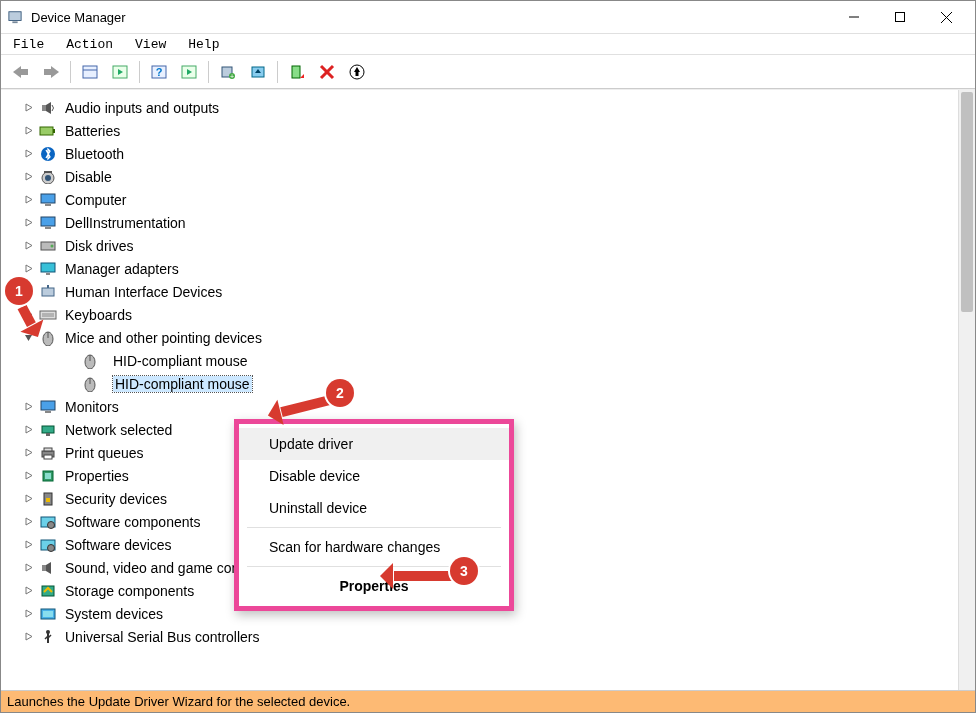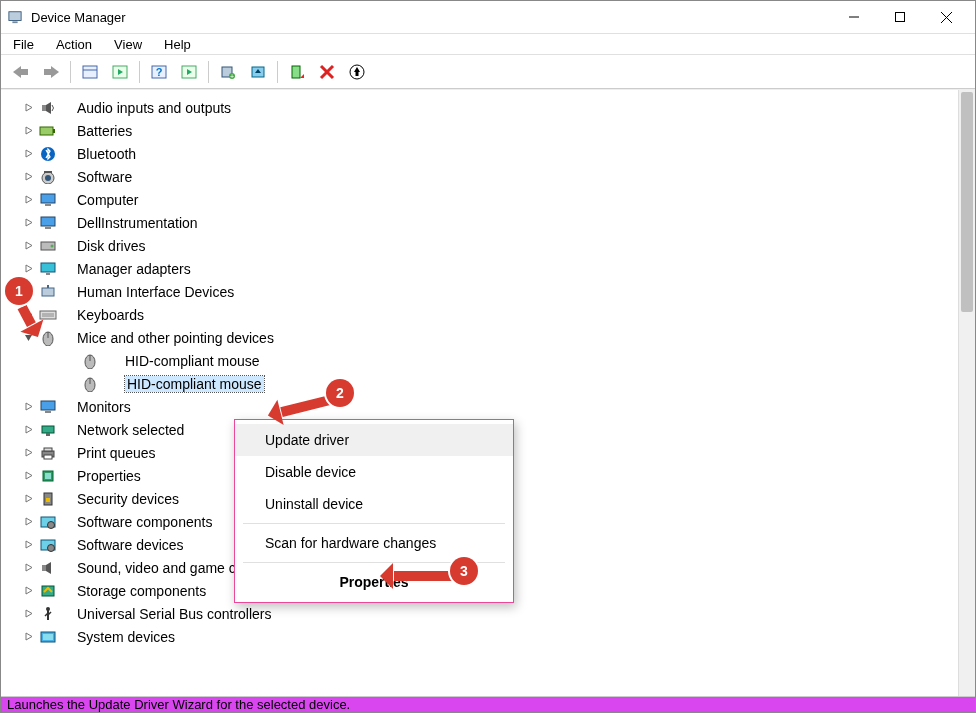--- a/index.html
+++ b/index.html
@@ -48,20 +48,21 @@
   .menubar {
     height: 22px;
     display: flex;
     align-items: center;
     padding: 0 8px;
     gap: 14px;
     background: #fff;
     border-top: 1px solid #e0e0e0;
     border-bottom: 1px solid #e0e0e0;
     flex-shrink: 0;
+    font-family: Liberation Mono, monospace;
   }
   .menu-item { font-size: 13px; padding: 2px 4px; cursor: default; }
   
   .toolbar {
     height: 34px;
     display: flex;
     align-items: center;
     gap: 2px;
     padding: 0 6px;
     background: #fff;
@@ -103,21 +104,21 @@
     display: flex; align-items: center; justify-content: center;
     color: #555; font-size: 10px;
     flex-shrink:0;
   }
   .tree-row .spacer-expand { width: 14px; flex-shrink:0;}
   .tree-row .icon {
     width: 18px; height: 18px;
     display: flex; align-items: center; justify-content: center;
     flex-shrink:0;
   }
-  .tree-row .label { margin-left: 16px; font-size: 14px; color:#000;}
+  .tree-row .label { margin-left: 4px; font-size: 14px; color:#000;}
   .tree-row.child { padding-left: 36px; gap: 12px; }
   .tree-row.child .icon { width:14px; height:16px; }
   .tree-row.selected .label {
     background: #cde8ff;
     outline: 1px dotted #555;
     padding: 0 2px;
   }
   .scrollbar {
     width: 17px;
     background: #f0f0f0;
@@ -131,41 +132,42 @@
     background: #c0c0c0;
     border-radius: 2px;
   }
   
   .context-menu {
     position: absolute;
     left: 234px;
     top: 419px;
     width: 280px;
     background: #fff;
-    border: 1px solid #ec4899;
+    border: 5px solid #ec4899;
     box-shadow: 2px 4px 10px rgba(0,0,0,0.25);
     padding: 4px 0;
     font-size: 14px;
     z-index: 50;
   }
   .cm-item {
     padding: 8px 30px;
     cursor: default;
   }
   .cm-item.hover { background: #f0f0f0; }
   .cm-item.bold { font-weight: 600; text-align: center; }
   .cm-sep { height: 1px; background: #e0e0e0; margin: 3px 8px; }
   
   .statusbar {
-    height: 16px;
+    height: 22px;
     display: flex;
+    align-items: center;
     padding: 0 6px;
     font-size: 13px;
     color: #000;
-    background: #d946ef;
+    background: #fdba74;
     border-top: 1px solid #ccc;
     flex-shrink: 0;
   }
   
   .badge {
     position: absolute;
     width: 28px; height: 28px;
     border-radius: 50%;
     background: #d73a2f;
     color: #fff;
@@ -358,21 +360,21 @@
               <polygon points="2,1 8,4.5 2,8" fill="none" stroke="#777"></polygon>
             </svg>
           </span>
           <span class="icon">
             <svg width="16" height="14">
               <circle cx="8" cy="8" r="6" fill="#ccc" stroke="#555"></circle>
               <circle cx="8" cy="8" r="3" fill="#357"></circle>
               <rect x="4" y="1" width="8" height="2" fill="#555"></rect>
             </svg>
           </span>
-          <span class="label">Software</span>
+          <span class="label">Disable</span>
         </div>
         <div class="tree-row">
           <span class="expand">
             <svg width="9" height="9">
               <polygon points="2,1 8,4.5 2,8" fill="none" stroke="#777"></polygon>
             </svg>
           </span>
           <span class="icon">
             <svg width="16" height="14">
               <rect x="1" y="1" width="14" height="9" fill="#4aa0e8" stroke="#246"></rect>
@@ -605,50 +607,50 @@
               <polygon points="2,1 8,4.5 2,8" fill="none" stroke="#777"></polygon>
             </svg>
           </span>
           <span class="icon">
             <svg width="16" height="14">
               <rect x="2" y="2" width="12" height="10" fill="#3a8" stroke="#053"></rect>
               <path d="M4 8 L8 4 L12 8" fill="none" stroke="#eb0" stroke-width="2"></path>
             </svg>
           </span>
           <span class="label">Storage components</span>
+        </div>
+        <div class="tree-row">
+          <span class="expand">
+            <svg width="9" height="9">
+              <polygon points="2,1 8,4.5 2,8" fill="none" stroke="#777"></polygon>
+            </svg>
+          </span>
+          <span class="icon">
+            <svg width="16" height="14">
+              <rect x="1" y="2" width="14" height="10" fill="#48b0e8" stroke="#157"></rect>
+              <rect x="3" y="4" width="10" height="6" fill="#8de"></rect>
+            </svg>
+          </span>
+          <span class="label">System devices</span>
         </div>
         <div class="tree-row">
           <span class="expand">
             <svg width="9" height="9">
               <polygon points="2,1 8,4.5 2,8" fill="none" stroke="#777"></polygon>
             </svg>
           </span>
           <span class="icon">
             <svg width="10" height="16">
               <circle cx="5" cy="3" r="2" fill="#333"></circle>
               <line x1="5" y1="3" x2="5" y2="14" stroke="#333" stroke-width="2"></line>
               <line x1="5" y1="7" x2="2" y2="10" stroke="#333" stroke-width="1.5"></line>
               <line x1="5" y1="9" x2="8" y2="6" stroke="#333" stroke-width="1.5"></line>
             </svg>
           </span>
           <span class="label">Universal Serial Bus controllers</span>
-        </div>
-        <div class="tree-row">
-          <span class="expand">
-            <svg width="9" height="9">
-              <polygon points="2,1 8,4.5 2,8" fill="none" stroke="#777"></polygon>
-            </svg>
-          </span>
-          <span class="icon">
-            <svg width="16" height="14">
-              <rect x="1" y="2" width="14" height="10" fill="#48b0e8" stroke="#157"></rect>
-              <rect x="3" y="4" width="10" height="6" fill="#8de"></rect>
-            </svg>
-          </span>
-          <span class="label">System devices</span>
         </div>
       </div>
     <div class="scrollbar">
       <div class="scrollbar-thumb"></div>
     </div>
   </div>
 
   <div class="statusbar">
     <span>Launches the Update Driver Wizard for the selected device.</span>
   </div>

